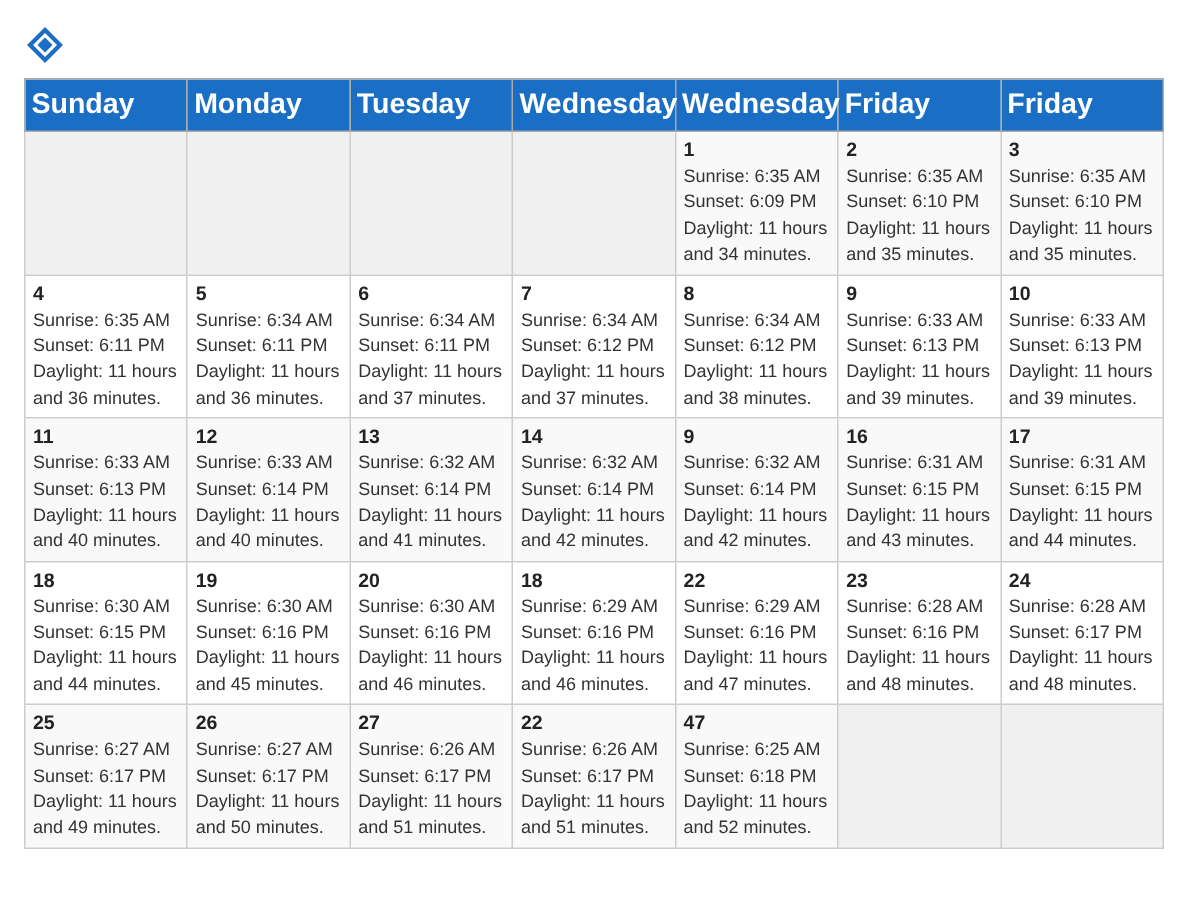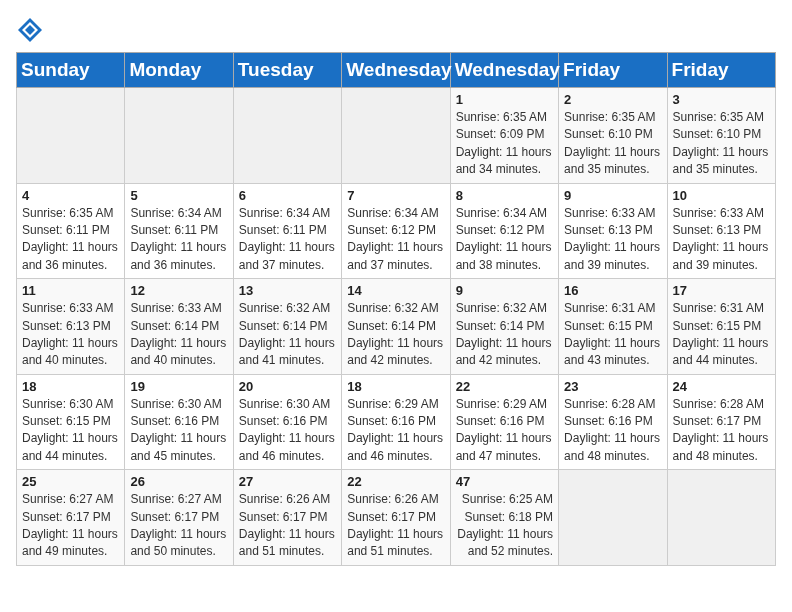--- a/index.html
+++ b/index.html
@@ -324,21 +324,21 @@
         </td>
         <td>
           <div class="day-number">22</div>
           <div class="day-info" style="white-space: pre-line;">Sunrise: 6:26 AM
 Sunset: 6:17 PM
 Daylight: 11 hours
 and 51 minutes.</div>
         </td>
         <td>
           <div class="day-number">47</div>
-          <div class="day-info" style="white-space: pre-line; text-align: right;">Sunrise: 6:25 AM
+          <div class="day-info" style="white-space: pre-line;">Sunrise: 6:25 AM
 Sunset: 6:18 PM
 Daylight: 11 hours
 and 52 minutes.</div>
         </td>
         <td class="empty-cell"></td>
         <td class="empty-cell"></td>
       </tr>
     </tbody>
 </table>
 

